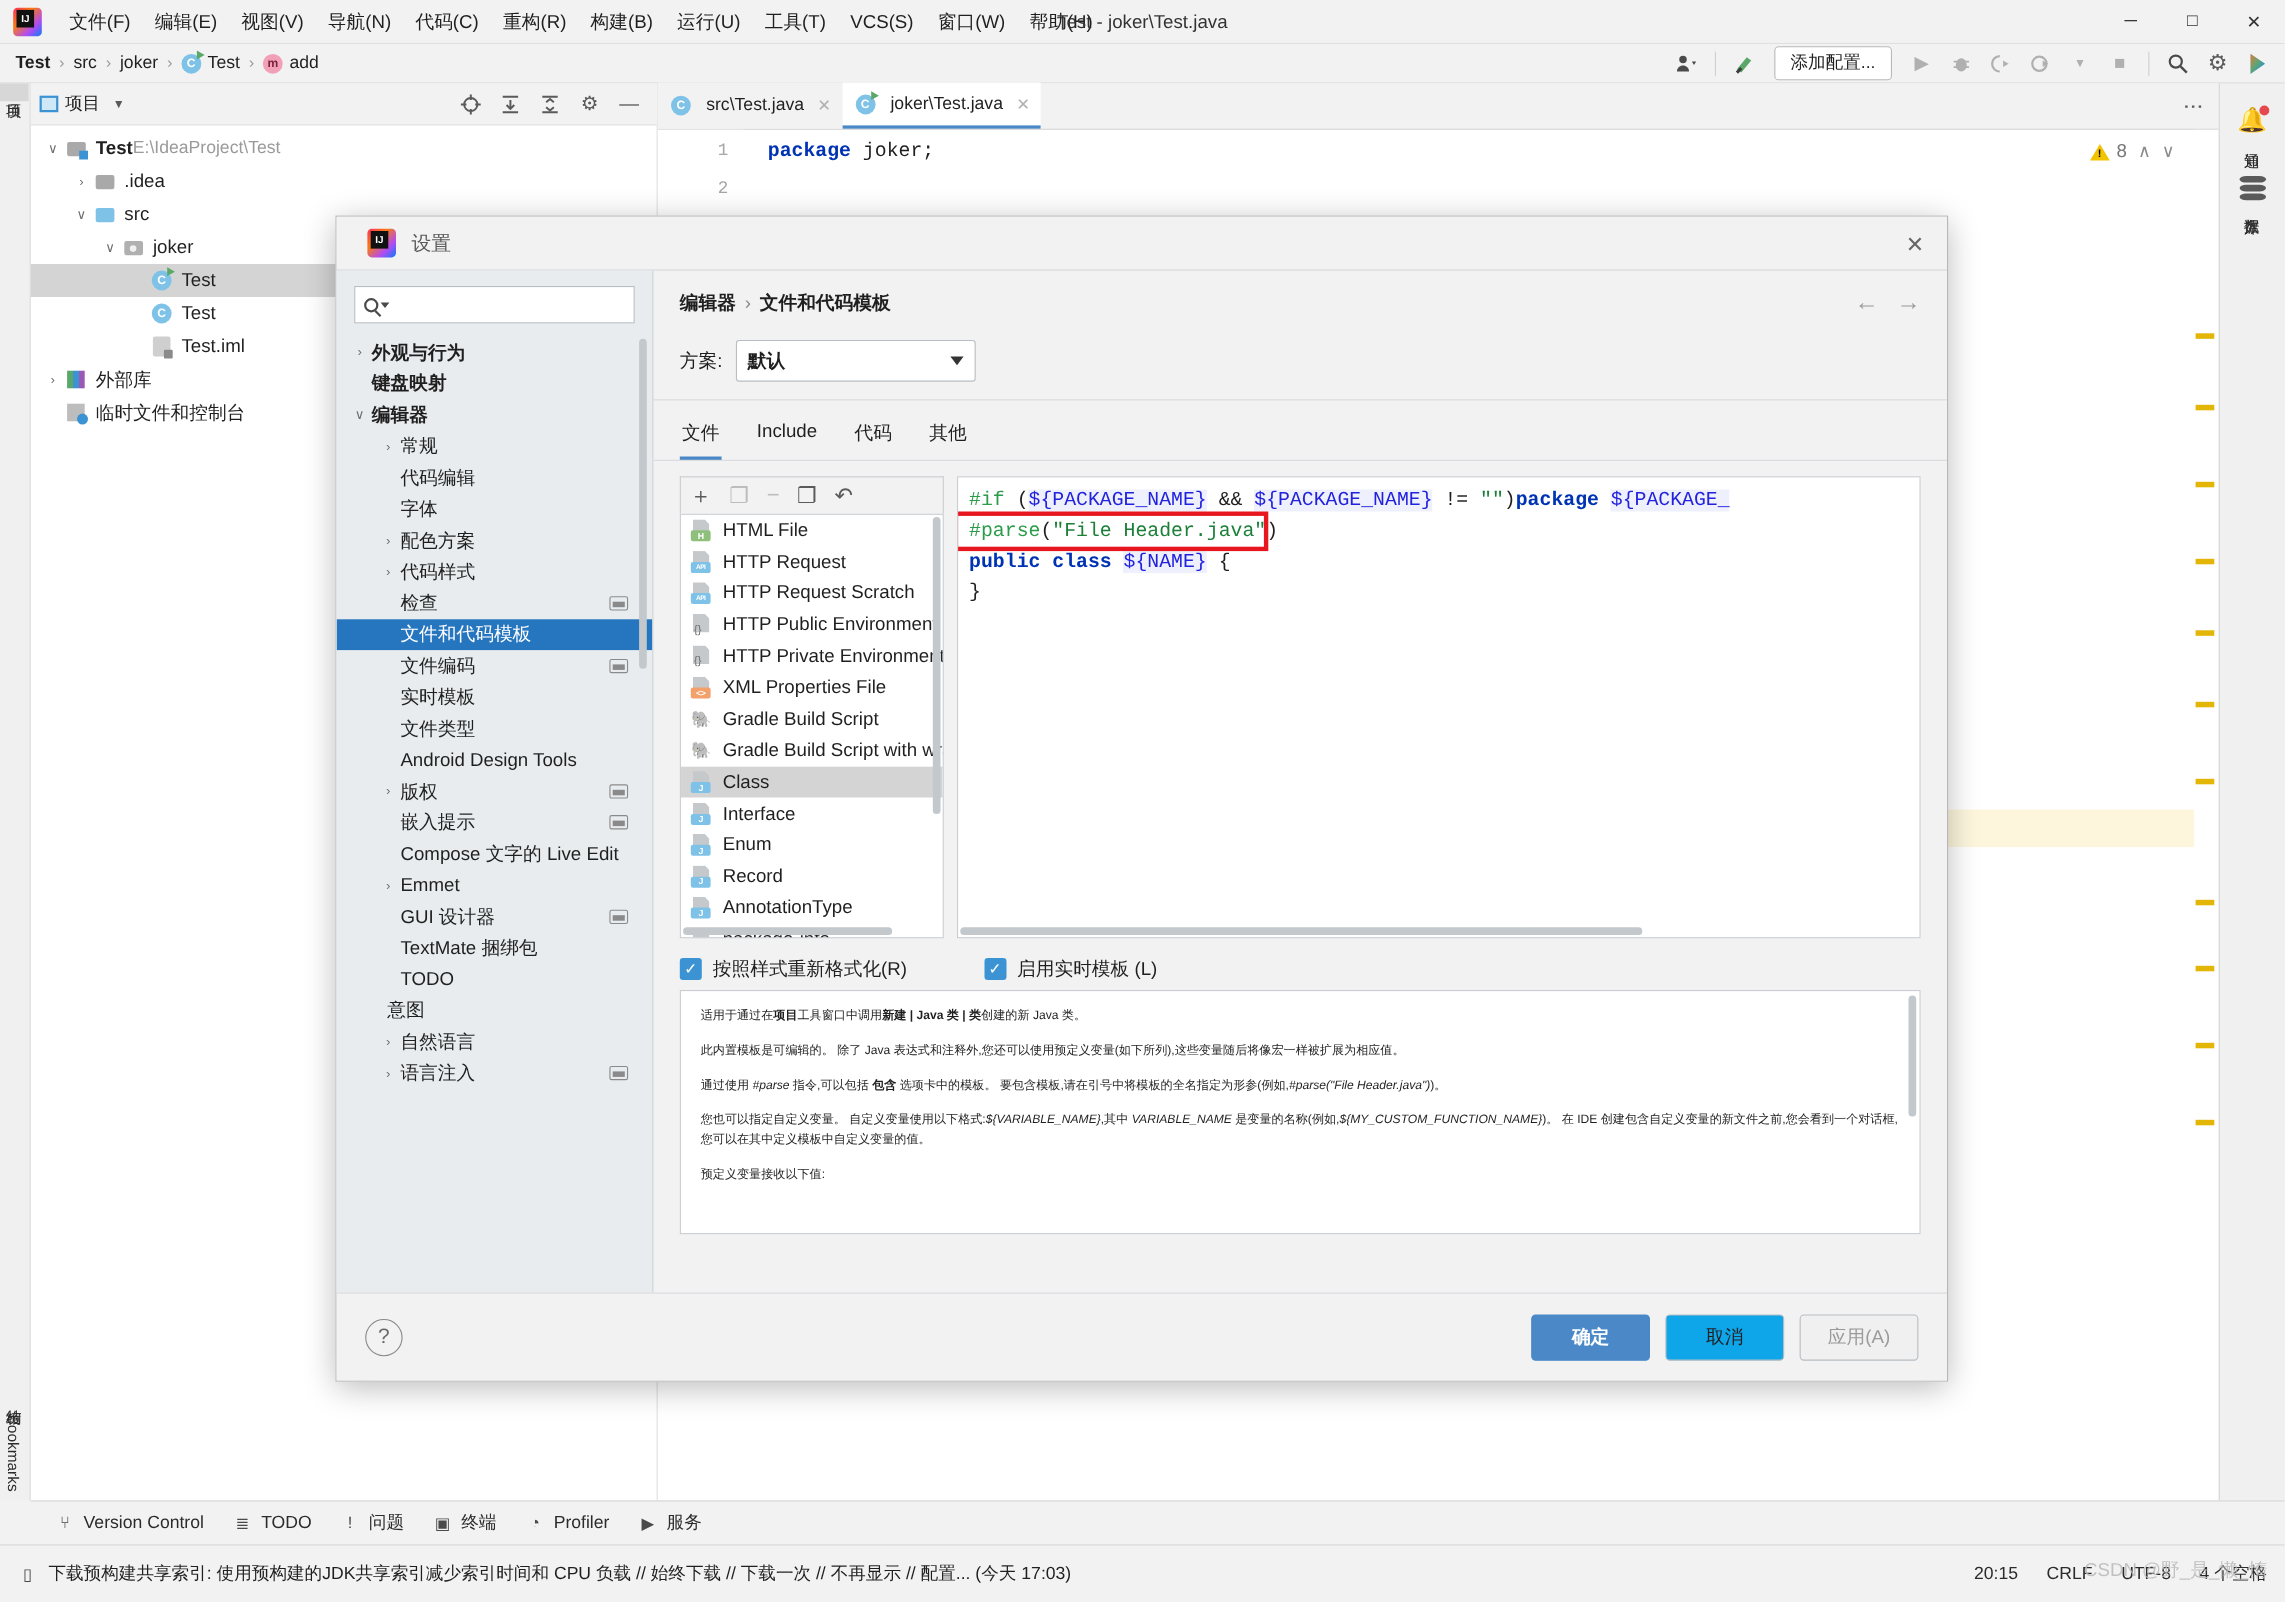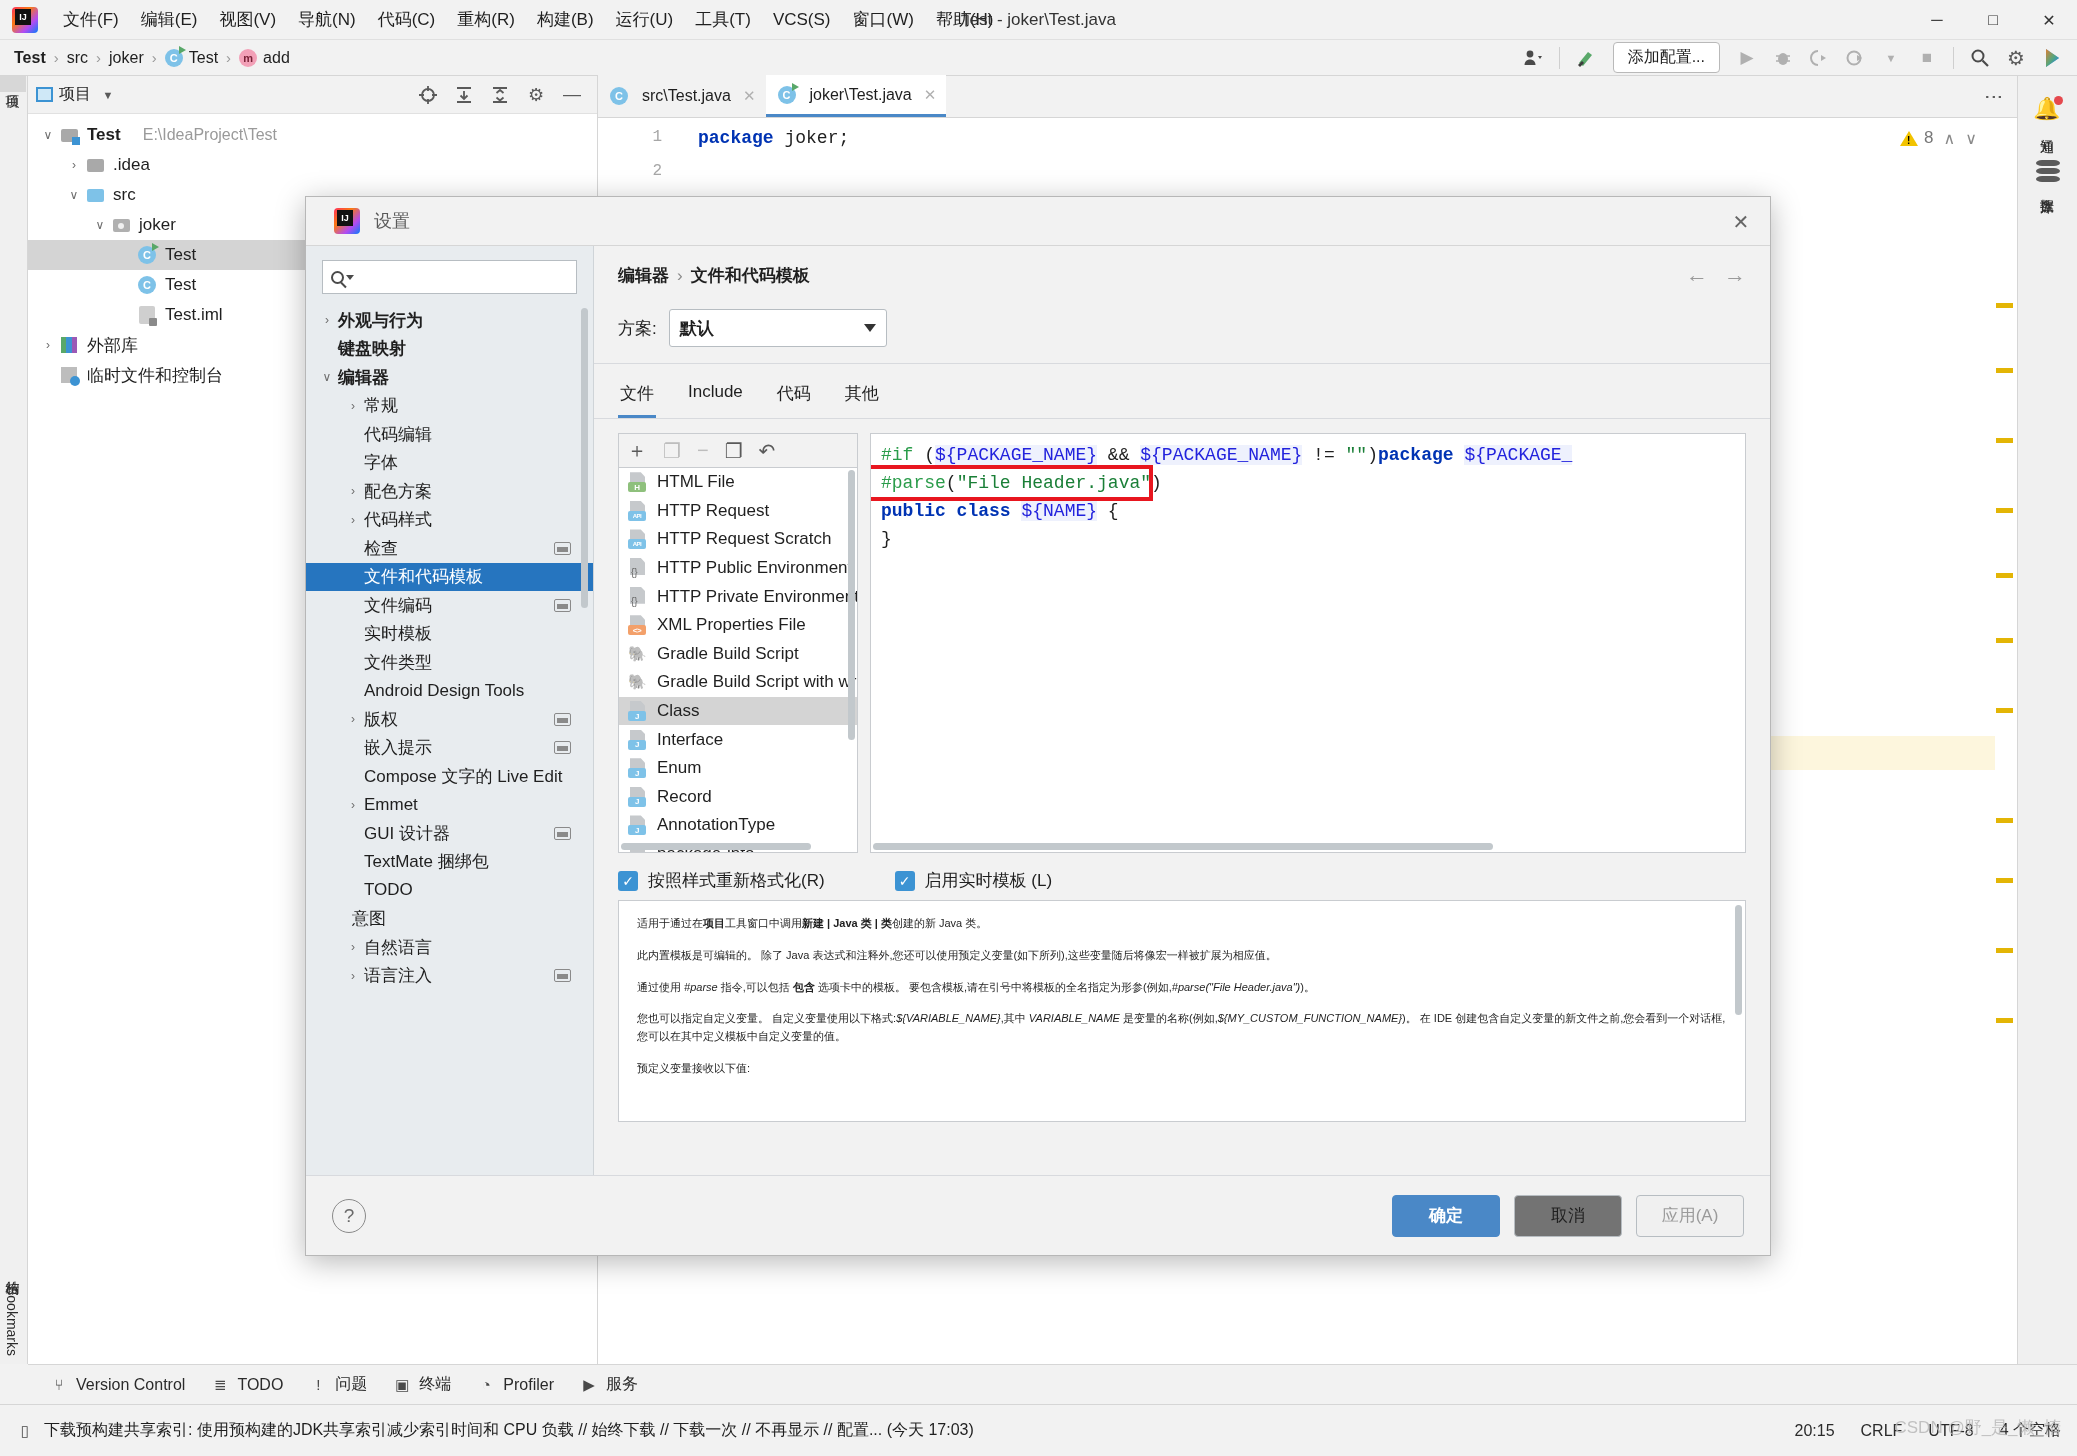--- a/index.html
+++ b/index.html
@@ -75,21 +75,21 @@
   .ico { width:22px; display:inline-flex; align-items:center; justify-content:center; margin-right:7px;}
   .fold { width:17px;height:13px;background:#a9a9a9;border-radius:2px;}
   .fold.src { background:#7ec2e8; }
   .fold.pkg { background:#b0b0b0; position:relative;}
   .fold.pkg::after{content:"";position:absolute;left:5px;top:4px;width:6px;height:6px;border-radius:50%;background:#f0f0f0;}
   .modico{width:16px;height:18px;background:#cfcfcf;border-radius:2px;position:relative;}
   .modico::after{content:"";position:absolute;right:-2px;bottom:-2px;width:8px;height:8px;background:#8a8a8a;border-radius:1px;}
   .libico{width:16px;height:16px;background:linear-gradient(90deg,#59a869 0 33%,#3c93d3 33% 66%,#9b59b6 66% 100%);}
   .scratchico{width:16px;height:16px;background:#bdbdbd;position:relative;}
   .scratchico::after{content:"";position:absolute;right:-3px;bottom:-3px;width:10px;height:10px;border-radius:50%;background:#3c93d3;}
-  .tpath { color:#9a9a9a; margin-left:22px; font-size:16px; }
+  .tpath { color:#9a9a9a; margin-left:0; font-size:16px; }
   .tbold { font-weight:bold; }
 
   
   .editor { position:absolute; left:598px; top:76px; right:60px; bottom:92px; background:#fff; }
   .tabs { height:42px; background:#f2f2f2; display:flex; align-items:flex-end;
           border-bottom:1px solid #d6d6d6; position:relative;}
   .tab { height:42px; display:flex; align-items:center; padding:0 10px 0 12px; font-size:16px;
          gap:8px; background:#f2f2f2; }
   .tab.active { background:#ffffff; border-bottom:3px solid #4a88c7; }
   .tabx { color:#b0b0b0; font-size:15px; margin-left:4px;}
@@ -218,21 +218,21 @@
   .descbox .bb{font-weight:bold;}
   .descbox .it{font-style:italic;}
   .descscroll{position:absolute;right:3px;top:4px;width:7px;height:110px;background:#c2c8cc;border-radius:4px;}
 
   .dlg-foot { position:absolute; left:0; right:0; bottom:0; height:80px; background:#f2f2f2;
               border-top:1px solid #d8dade; display:flex; align-items:center; padding:0 26px;}
   .help { width:34px;height:34px;border:1.5px solid #8a8a8a;border-radius:50%;
           display:flex;align-items:center;justify-content:center;color:#6a6a6a;font-size:19px;}
   .btns { margin-left:auto; display:flex; gap:14px; }
   .btn { min-width:108px; height:42px; border-radius:4px; display:flex;align-items:center;
-         justify-content:center; font-size:17px; border:1px solid #b7bdc2; background:#737373;}
+         justify-content:center; font-size:17px; border:1px solid #b7bdc2; background:#0ea5e9;}
   .btn.primary { background:#4a88c7; border-color:#4a88c7; color:#fff; font-weight:bold;}
   .btn.disabled { color:#9a9a9a; background:#f0f0f0; }
 </style>
 </head>
 <body>
 
 <div class="app">
 
   <div class="titlebar">
     <div class="ij-logo"></div>

